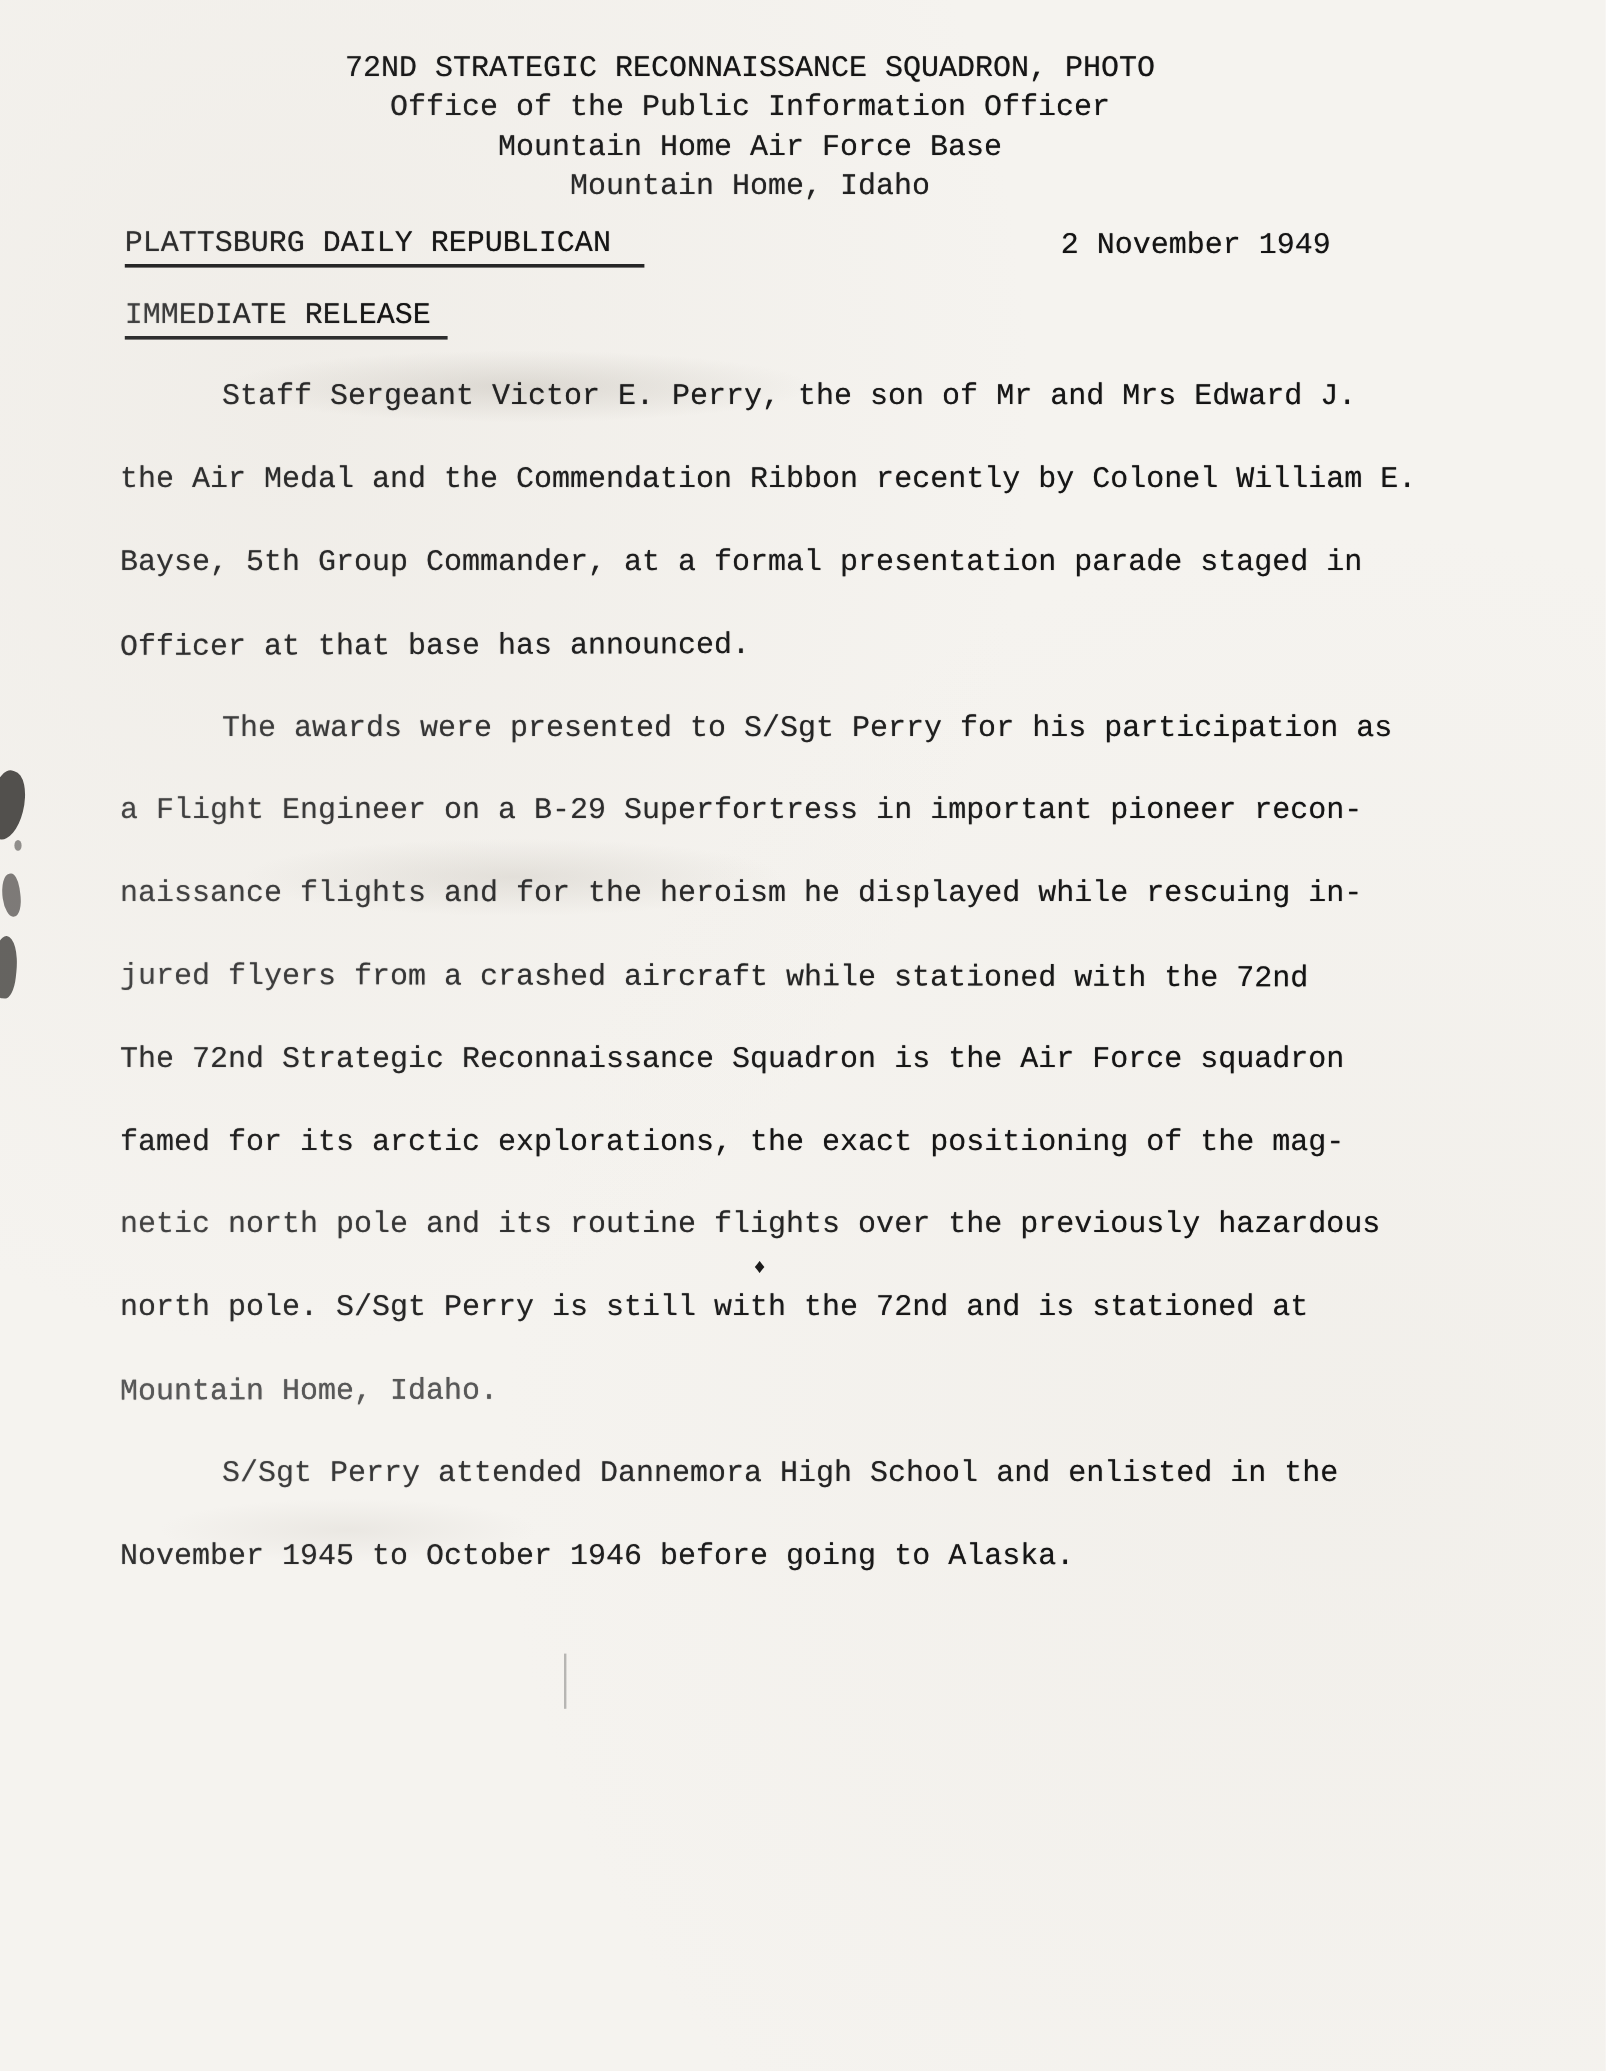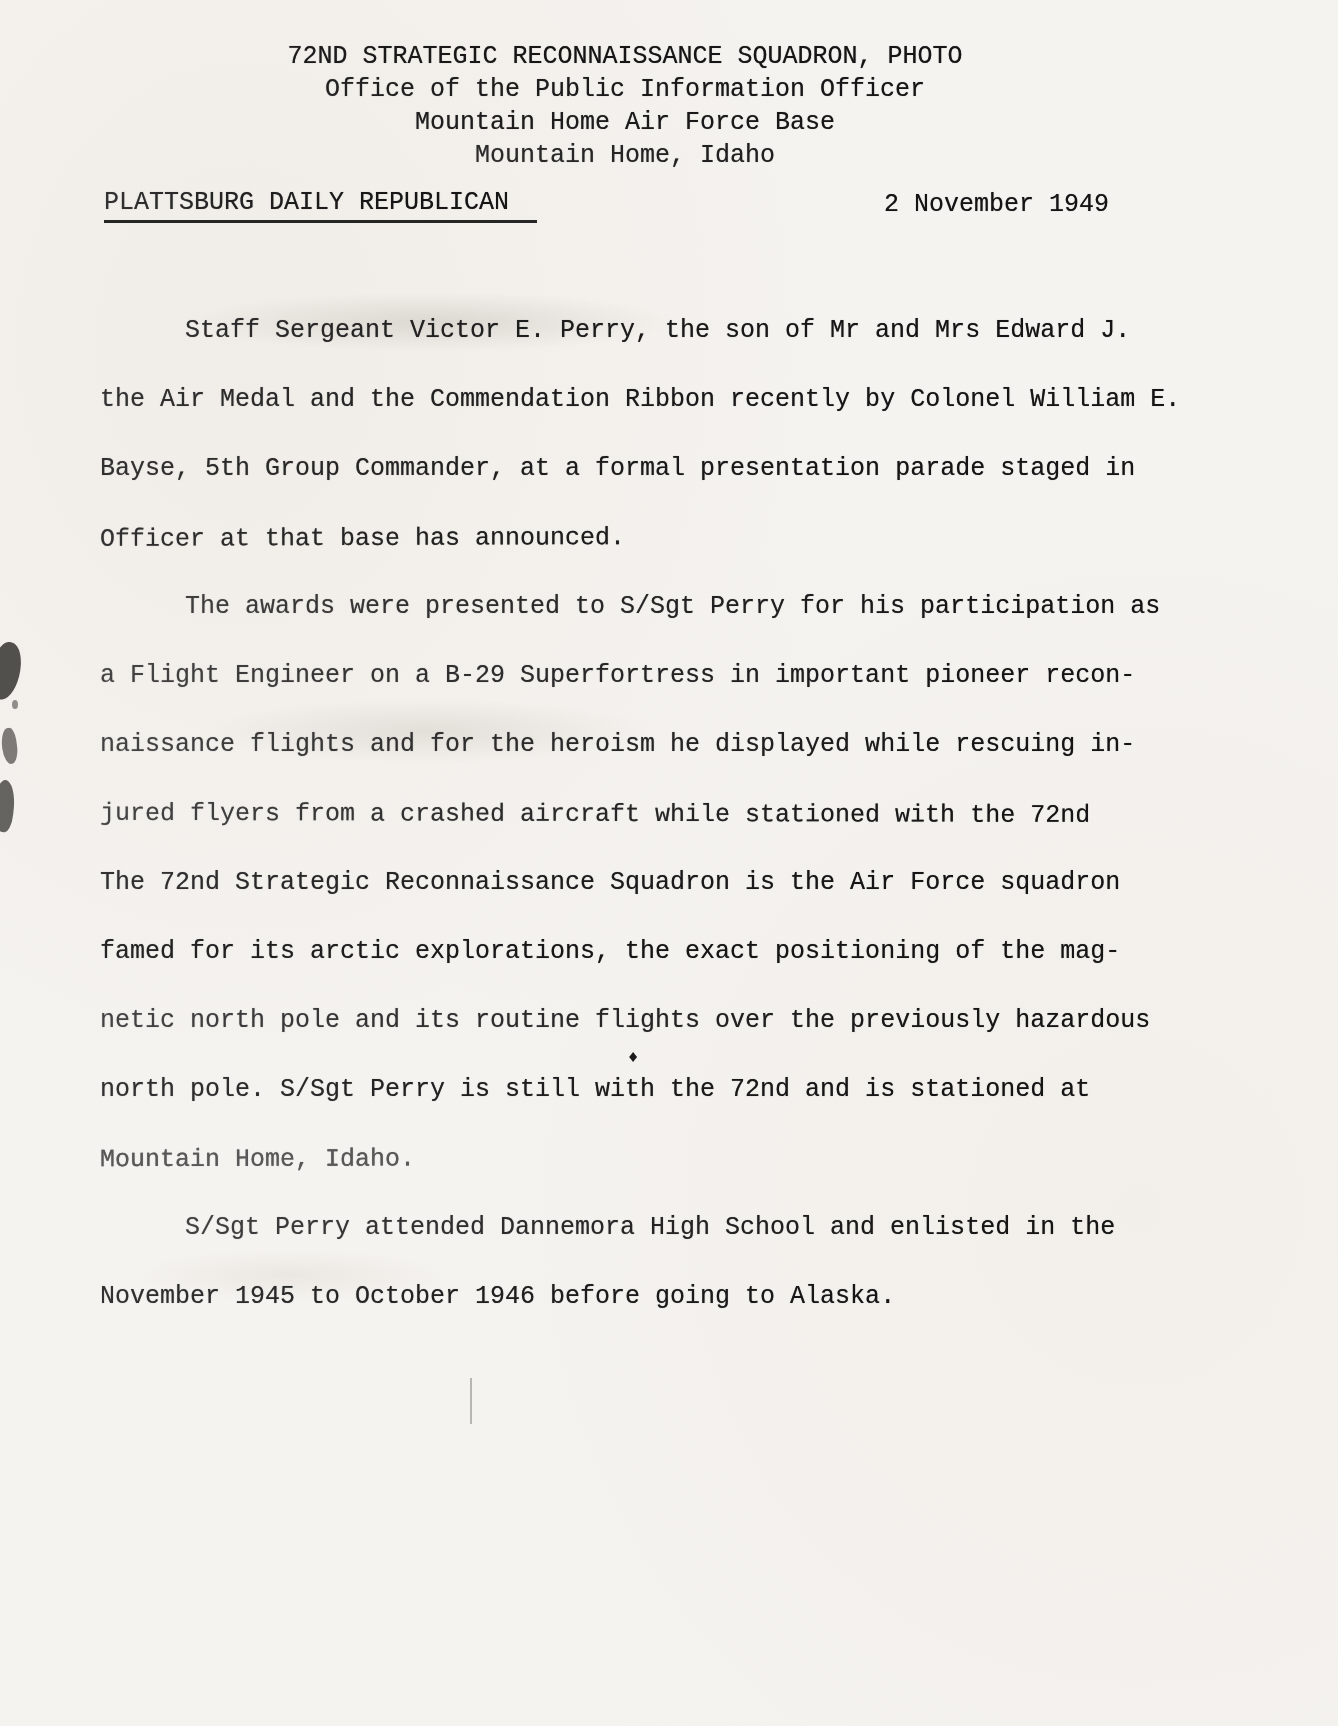--- a/index.html
+++ b/index.html
@@ -90,20 +90,21 @@
 
   <header class="header">
     <div class="txt g3">72ND STRATEGIC RECONNAISSANCE SQUADRON, PHOTO</div>
     <div class="txt g2">Office of the Public Information Officer</div>
     <div class="txt g2">Mountain Home Air Force Base</div>
     <div class="txt g1">Mountain Home, Idaho</div>
   </header>
 
   <div class="pub txt g2">PLATTSBURG DAILY REPUBLICAN</div>
   <div class="date txt g5">2 November 1949</div>
+  <div class="imm txt g1">IMMEDIATE RELEASE</div>
 
   <main class="body">
     <div class="bodyline txt ind g2">Staff Sergeant Victor E. Perry, the son of Mr and Mrs Edward J.</div>
     <div class="bodyline txt g2">the Air Medal and the Commendation Ribbon recently by Colonel William E.</div>
     <div class="bodyline txt g2">Bayse, 5th Group Commander, at a formal presentation parade staged in</div>
     <div class="bodyline txt g2">Officer at that base has announced.</div>
 
     <div class="bodyline txt ind g1">The awards were presented to S/Sgt Perry for his participation as</div>
     <div class="bodyline txt g1">a Flight Engineer on a B-29 Superfortress in important pioneer recon-</div>
     <div class="bodyline txt g1">naissance flights and for the heroism he displayed while rescuing in-</div>

